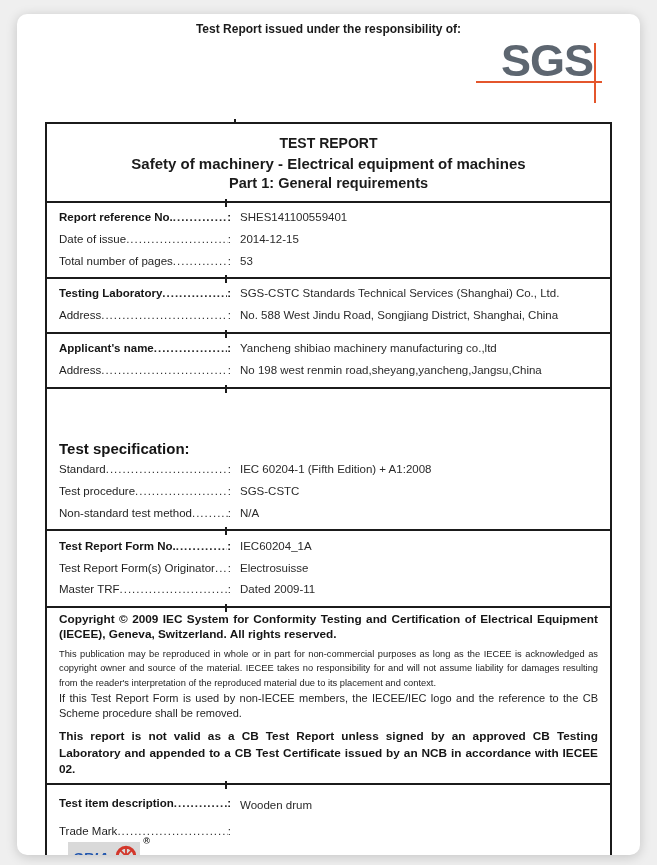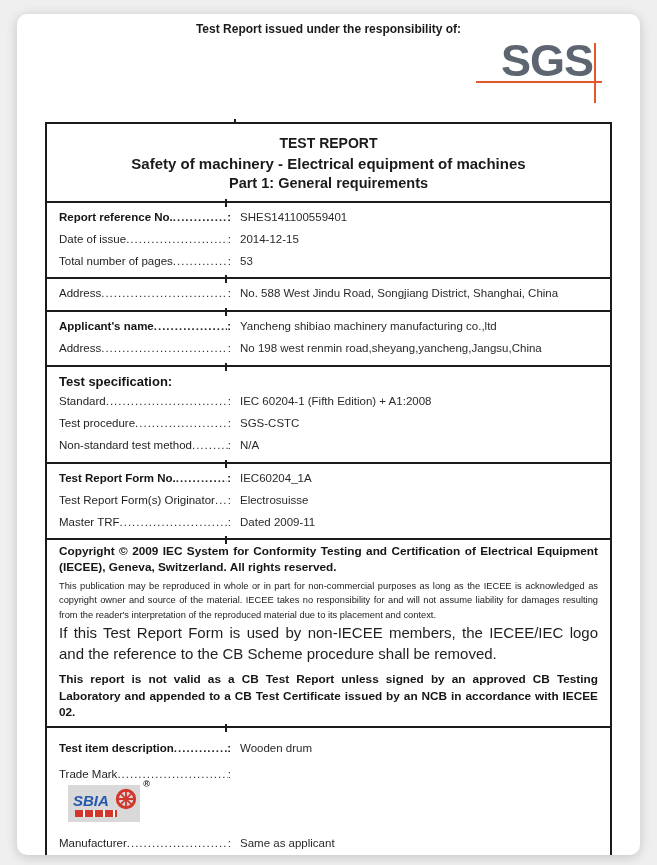--- a/index.html
+++ b/index.html
@@ -50,35 +50,35 @@
   .title-block { text-align:center; padding:10px 20px 8px; color:#1b1b1b; }
   .t1 { font-size:14px;  font-weight:bold; line-height:1.3; }
   .t2 { font-size:12.5px;font-weight:bold; line-height:1.3; }
   .t3 { font-size:15px;  font-weight:bold; line-height:1.3; margin-top:2px; }
   .t4 { font-size:14.5px;font-weight:bold; line-height:1.3; }
 
   .sep { border-top:2px solid #1b1b1b; position:relative; }
   .sep::after { content:""; position:absolute; left:178px; top:-4px; width:2px; height:8px; background:#1b1b1b; }
 
   .sec { padding:4px 12px 5px; }
-  .frow { display:flex; align-items:flex-end; padding:3.2px 0; font-size:11.5px; line-height:1.35; }
+  .frow { display:flex; align-items:center; padding:3.2px 0; font-size:11.5px; line-height:1.35; }
   .lab { display:flex; width:172px; flex-shrink:0; }
   .lab::after { content:":"; }
   .lab-text { white-space:nowrap; }
   .dots { flex:1; overflow:hidden; white-space:nowrap; letter-spacing:1px; color:#2a2a2a; }
   .dots::after { content:"......................................................................"; }
   .val { flex:1; padding-left:9px; color:#2a2a2a; }
   .b { font-weight:bold; color:#151515; }
-  .sec-head { font-size:13px; font-weight:bold; color:#151515; padding:3px 0 2px; }
+  .sec-head { font-size:15px; font-weight:bold; color:#151515; padding:3px 0 2px;margin-top:44px; }
 
   
   .copy { padding:4px 12px 6px; text-align:justify; }
   .copy-bold   { font-size:11.8px; font-weight:bold; line-height:1.3; color:#151515; }
   .copy-small  { font-size:9.3px;  line-height:1.55; color:#222; margin-top:4px; }
-  .copy-normal { font-size:15px; line-height:1.38; margin-top:1px; color:#1f1f1f; }
+  .copy-normal { font-size:11px; line-height:1.38; margin-top:1px; color:#1f1f1f; }
   .copy-bold2  { font-size:11.8px; font-weight:bold; line-height:1.38; color:#151515; margin-top:7px; }
 
   
   .sec-items .frow { padding:5.5px 0; }
   .sec-items .val { padding-top:3px; }
 
   .tm-row { align-items:flex-start;flex-direction:column; }
   .tm-box {
     position:relative; margin-left:9px; margin-top:2px;
     width:72px; height:37px; background:#d9d9d9;
@@ -138,20 +138,27 @@
             <span class="lab-text">Total number of pages</span>
             <span class="dots"></span>
           </span>
         <span class="val">53</span>
       </div>
     </div>
 
     <div class="sep"></div>
 
     <div class="sec">
+      <div class="frow">
+        <span class="lab b">
+            <span class="lab-text">Testing Laboratory</span>
+            <span class="dots"></span>
+          </span>
+        <span class="val">SGS-CSTC Standards Technical Services (Shanghai) Co., Ltd.</span>
+      </div>
       <div class="frow">
         <span class="lab">
             <span class="lab-text">Address</span>
             <span class="dots"></span>
           </span>
         <span class="val">No. 588 West Jindu Road, Songjiang District, Shanghai, China</span>
       </div>
     </div>
 
     <div class="sep"></div>

